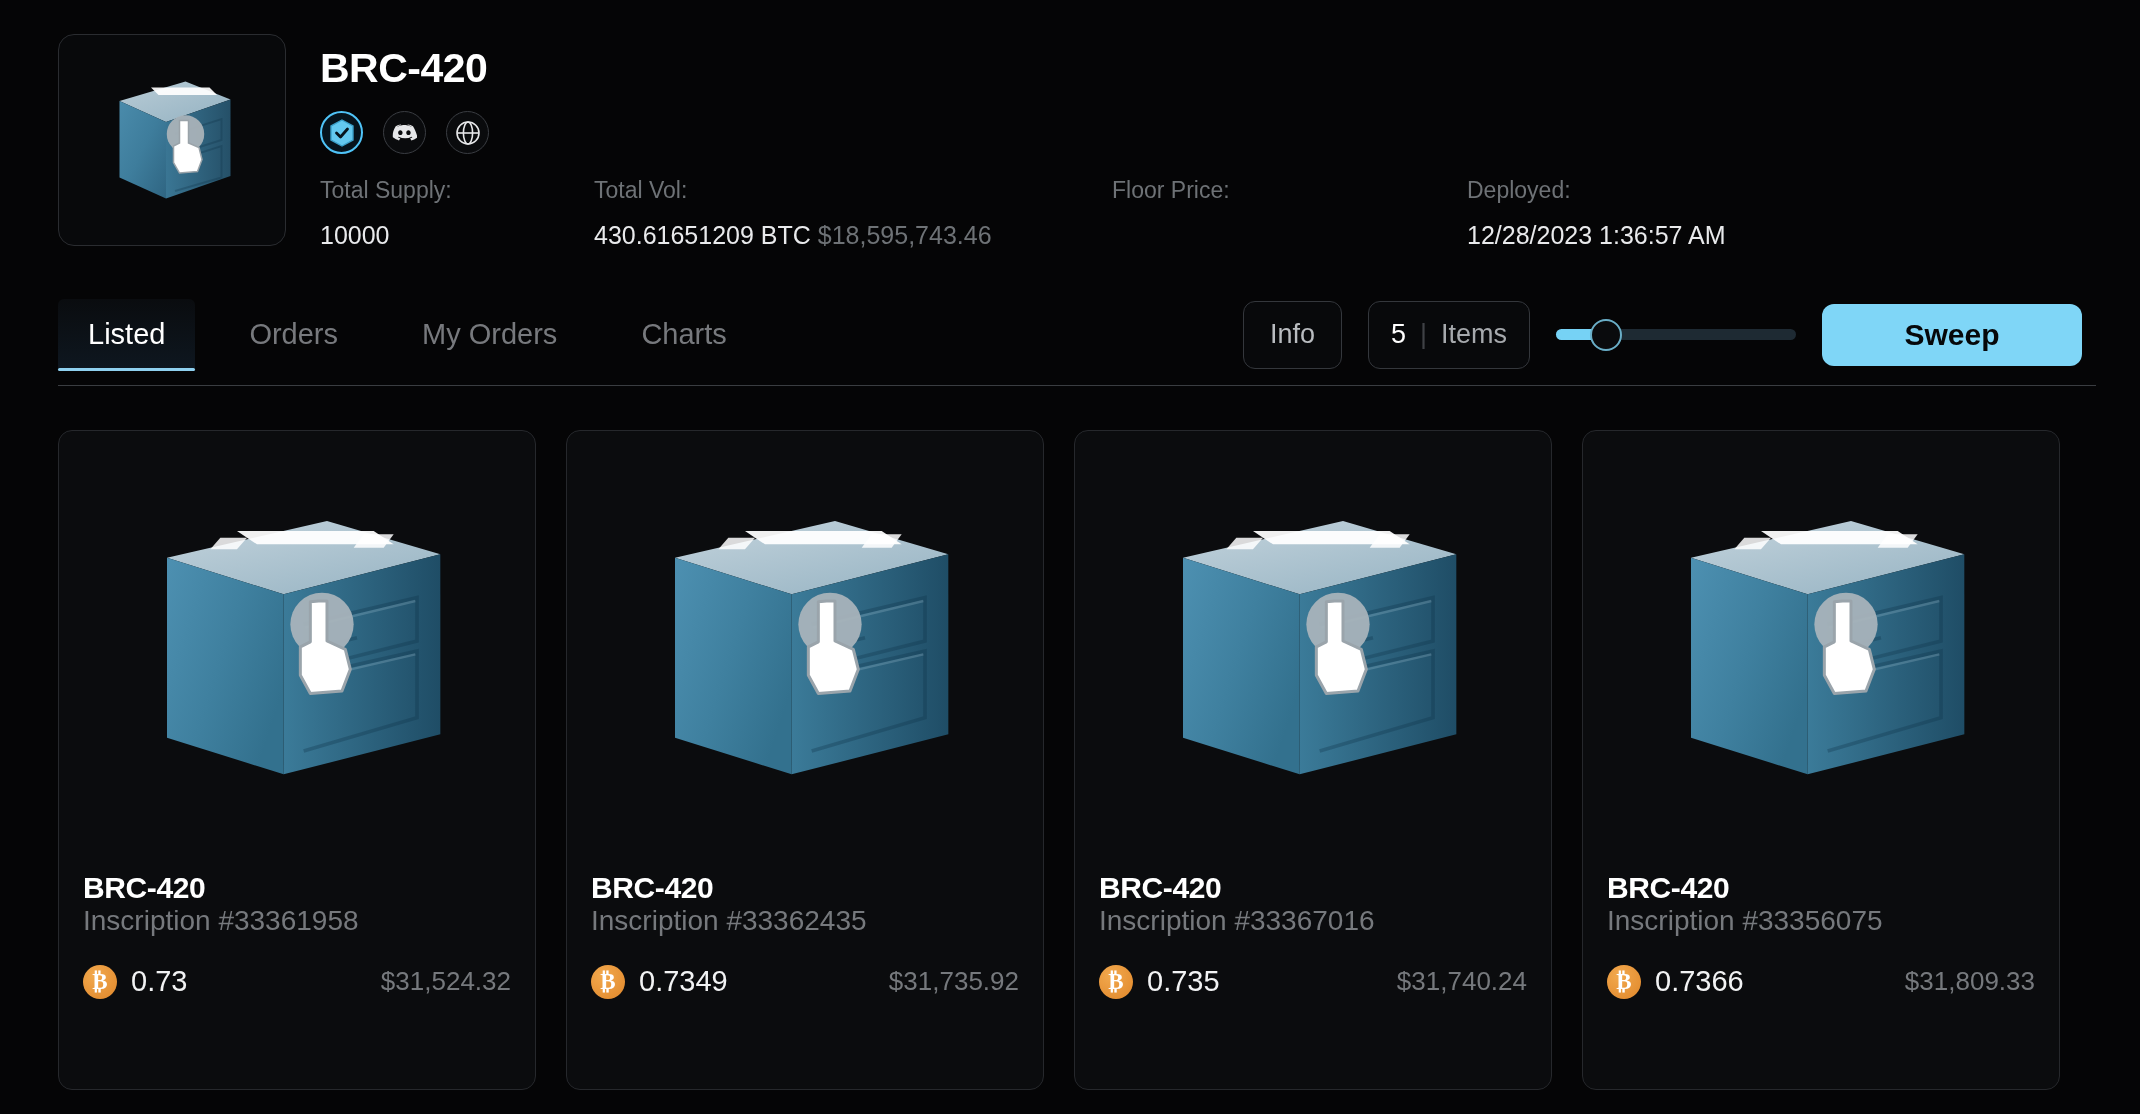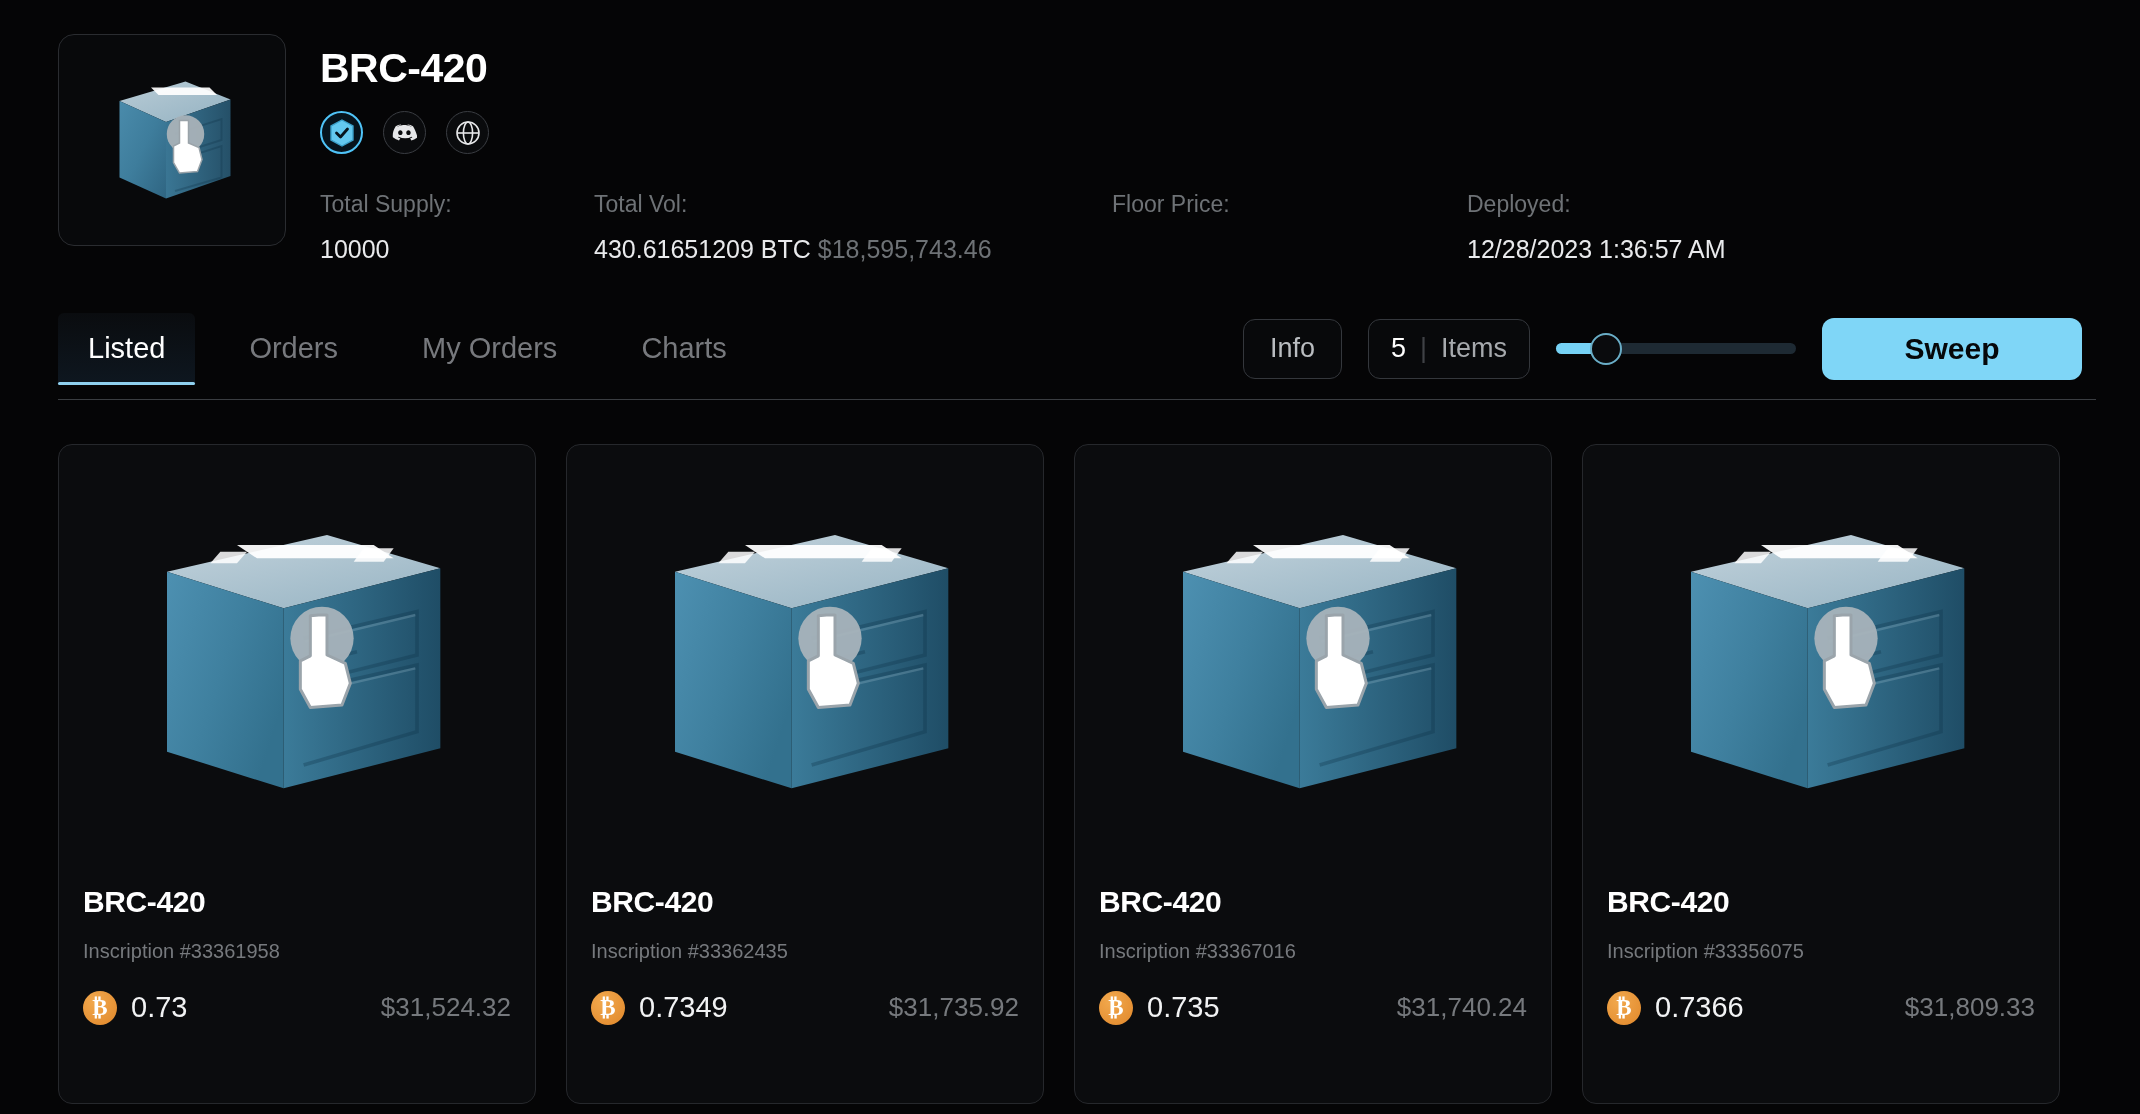--- a/index.html
+++ b/index.html
@@ -24,21 +24,21 @@
     letter-spacing: -0.5px; line-height: 1;
   }
   .badges { display:flex; gap:20px; margin-top: 22px; }
   .badge-btn {
     width:43px; height:43px; border-radius:50%;
     display:flex; align-items:center; justify-content:center;
     border:1px solid #3a3d42; background:#0a0b0d;
   }
   .badge-btn.verified { border: 2px solid #4fc3f7; background:#06131c; }
 
-  .stats { display:flex; margin-top: 36px; }
+  .stats { display:flex; margin-top: 22px; }
   .stat { display:flex; flex-direction:column; }
   .stat-label { font-size:23px; color:#6e7276; line-height:1.25; font-weight:400;}
   .stat-value { font-size:25px; color:#e9eaec; margin-top:16px; font-weight:400; white-space:nowrap;}
   .stat-value .sub { color:#6e7276; }
   .s-supply { width:274px; }
   .s-vol    { width:518px; }
   .s-holders{ width:222px; }
   .s-floor  { width:355px; }
   .s-deployed{ width:auto; }
 
@@ -58,21 +58,21 @@
     color:#ffffff;
     background: linear-gradient(180deg, #0a0c0f 0%, #0e1720 100%);
     border-radius: 6px 6px 0 0;
   }
   .tab.active::after {
     content:""; position:absolute; left:0; right:0; bottom:0;
     height:3px; background:#8fd0ef; border-radius:2px;
   }
   .toolbar-right { display:flex; align-items:center; gap:26px; }
   .pill {
-    height:60px; border-radius:12px; border:1px solid #34373c;
+    height:68px; border-radius:12px; border:1px solid #34373c;
     background:#08090b; display:flex; align-items:center; justify-content:center;
     padding: 0 26px; color:#b9bcc0; font-size:27px;
   }
   .pill.items { gap:14px; padding: 0 22px; }
   .pill.items .num { color:#ffffff; }
   .pill.items .divider { color:#3f4246; }
   .pill.items .unit { color:#a6a9ad; }
   .slider-wrap { position:relative; width:240px; height:44px; display:flex; align-items:center; }
   .slider-track {
     position:absolute; left:0; right:0; height:11px; border-radius:6px;
@@ -103,21 +103,21 @@
   .card {
     width:478px; height:660px; flex:0 0 auto;
     border:1px solid #26282c; border-radius:14px;
     background:#0b0c0e; position:relative; overflow:hidden;
   }
   .card-art {
     height: 440px; display:flex; align-items:center; justify-content:center;
   }
   .card-body { padding: 0 24px; }
   .card-title { font-size:30px; font-weight:700; color:#ffffff; letter-spacing:-0.4px;}
-  .card-sub { font-size:20px; color:#76797d; margin-top:21px; }
+  .card-sub { font-size:28px; color:#76797d; margin-top:0; }
   .card-price-row {
     display:flex; align-items:center; justify-content:space-between;
     margin-top: 28px;
   }
   .price-left { display:flex; align-items:center; gap:14px; }
   .btc-coin {
     width:34px; height:34px; border-radius:50%;
     background: radial-gradient(circle at 35% 30%, #f2a94e, #e0872a);
     display:flex; align-items:center; justify-content:center;
     color:#ffffff; font-size:23px; font-weight:700;

